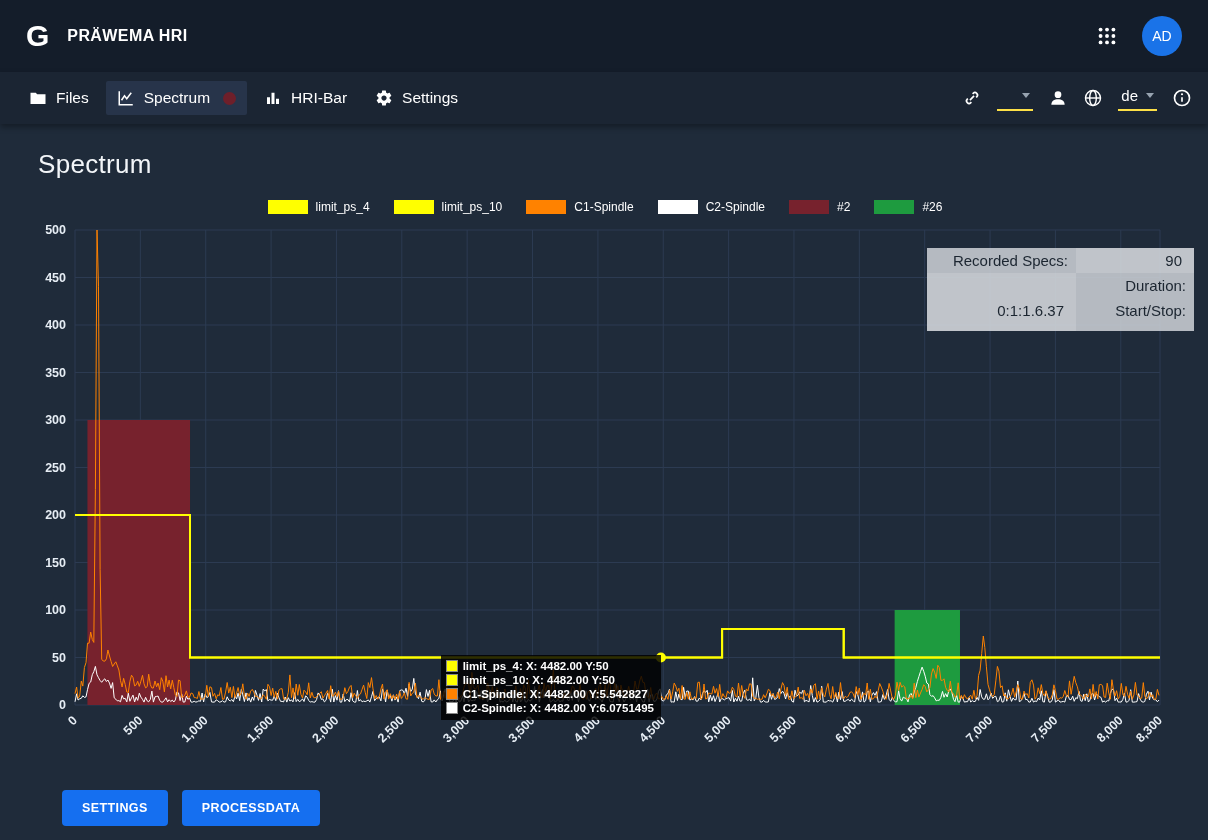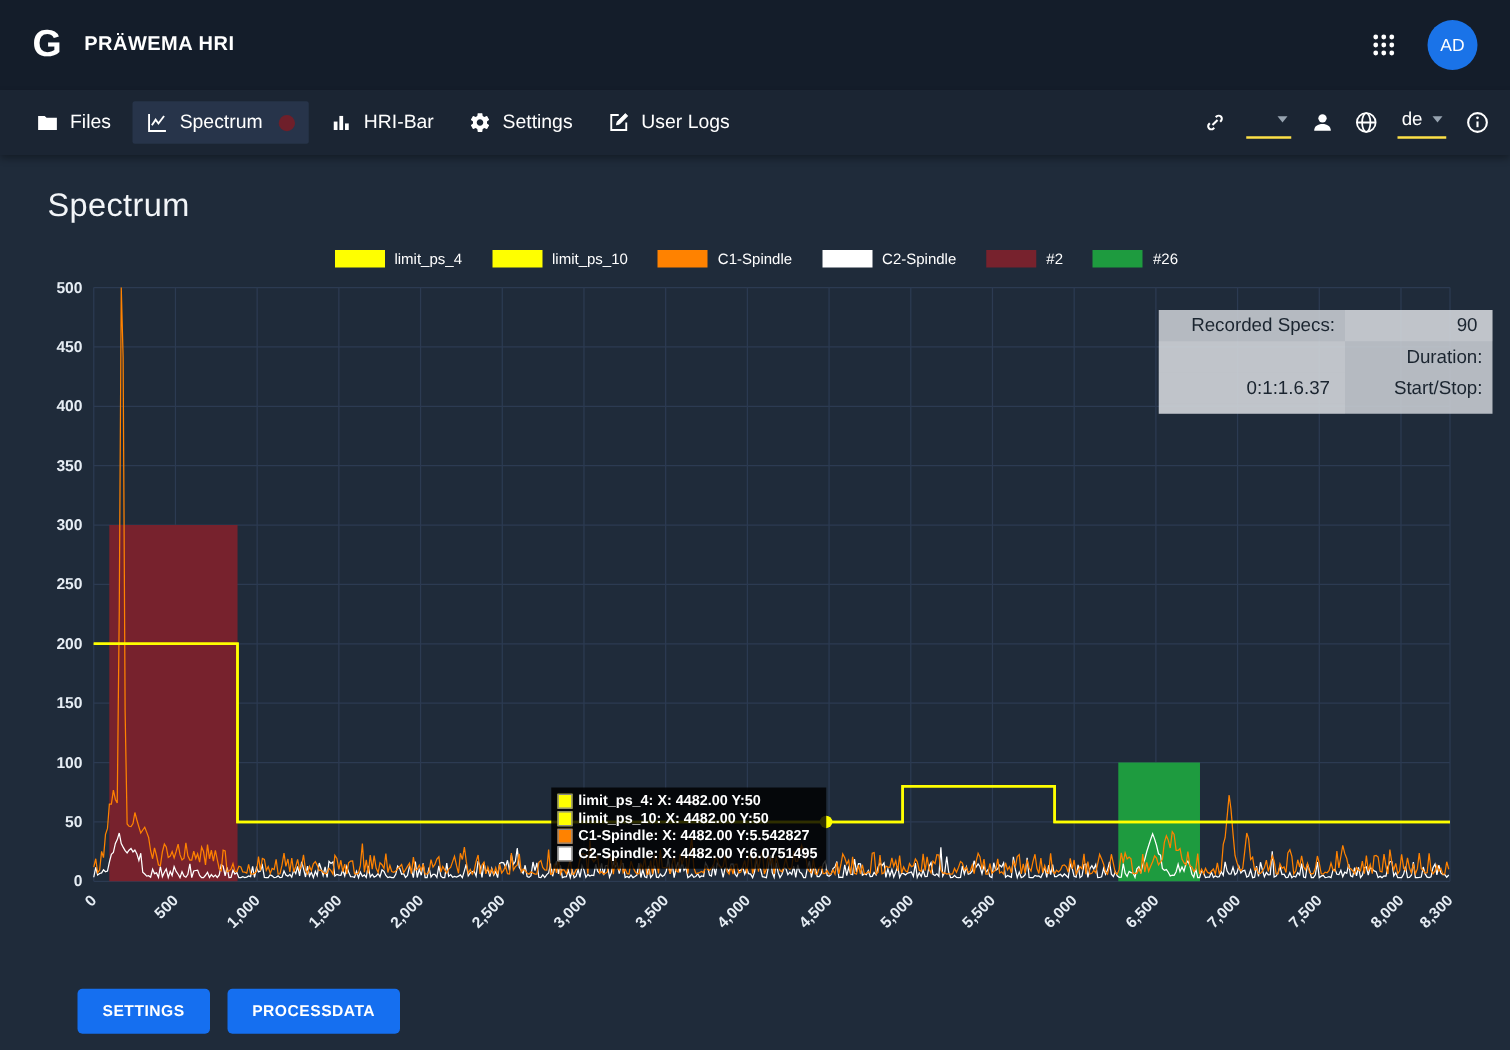--- a/index.html
+++ b/index.html
@@ -43,21 +43,21 @@
   .legend-swatch{width:40px;height:14px;display:inline-block}
   .legend-label{font-size:12px;font-weight:normal}
   svg text{font-family:"Liberation Sans",sans-serif}
   
   .info-panel{position:absolute;top:52px;right:-14px;width:267px;
     background:rgba(203,208,214,.87);color:#1b2530;display:grid;
     grid-template-columns:1fr 118px;font-size:15px;font-weight:500;z-index:4}
   .ip-label{padding:4px 8px 4px 6px;text-align:right}
   .ip-value{padding:4px 12px 4px 6px;text-align:right;background:rgba(255,255,255,.15)}
   
-  .tooltip{position:absolute;top:434px;right:519px;background:rgba(0,0,0,.82);
+  .tooltip{position:absolute;top:459px;right:519px;background:rgba(0,0,0,.82);
     padding:4px 7px 5px 5px;z-index:5}
   .tt-row{display:flex;align-items:center;gap:5px;font-size:11.5px;font-weight:bold;
     line-height:14px;white-space:nowrap}
   .tt-swatch{width:12px;height:12px;border:1px solid #888;flex:none;display:inline-block}
   
   .btn-row{display:flex;gap:14px;margin:4px 0 0 62px}
   .action-btn{background:#156ff0;color:#fff;border:none;border-radius:4px;font-weight:bold;
     font-size:12.5px;letter-spacing:.4px;padding:11px 20px;font-family:inherit;cursor:pointer}
 </style>
 </head>
@@ -118,29 +118,20 @@
         </span>
         <span class="nav-label">HRI-Bar</span>
       </div>
       <div class="nav-item">
         <span class="nav-icon">
           <svg viewBox="0 0 24 24">
             <path fill="currentColor" d="M19.43 12.98c.04-.32.07-.64.07-.98s-.03-.66-.07-.98l2.11-1.65c.19-.15.24-.42.12-.64l-2-3.46c-.12-.22-.39-.3-.61-.22l-2.49 1c-.52-.4-1.08-.73-1.69-.98l-.38-2.65A.488.488 0 0 0 14 2h-4c-.25 0-.46.18-.49.42l-.38 2.65c-.61.25-1.17.59-1.69.98l-2.49-1c-.23-.09-.49 0-.61.22l-2 3.46c-.13.22-.07.49.12.64l2.11 1.65c-.04.32-.07.65-.07.98s.03.66.07.98l-2.11 1.65c-.19.15-.24.42-.12.64l2 3.46c.12.22.39.3.61.22l2.49-1c.52.4 1.08.73 1.69.98l.38 2.65c.03.24.24.42.49.42h4c.25 0 .46-.18.49-.42l.38-2.65c.61-.25 1.17-.59 1.69-.98l2.49 1c.23.09.49 0 .61-.22l2-3.46c.12-.22.07-.49-.12-.64l-2.11-1.65zM12 15.5c-1.93 0-3.5-1.57-3.5-3.5s1.57-3.5 3.5-3.5 3.5 1.57 3.5 3.5-1.57 3.5-3.5 3.5z"></path>
           </svg>
         </span>
         <span class="nav-label">Settings</span>
-      </div>
-      <div class="nav-item">
-        <span class="nav-icon">
-          <svg viewBox="0 0 24 24" fill="none" stroke="currentColor" stroke-width="2">
-            <path d="M12 4H4v16h16v-8"></path>
-            <path d="M9.5 14.5l1-3.5L19 2.5l2.5 2.5L13 13.5z" fill="currentColor" stroke-width="1"></path>
-          </svg>
-        </span>
-        <span class="nav-label">User Logs</span>
       </div>
     </div>
   <div class="nav-right">
       <span class="ctrl-icon">
         <svg viewBox="0 0 24 24" fill="none" stroke="currentColor" stroke-width="2">
           <g transform="rotate(-45 12 12)">
             <path d="M8.5 12h7"></path>
             <path d="M8 9H7a3 3 0 0 0 0 6h1"></path>
             <path d="M16 9h1a3 3 0 0 1 0 6h-1"></path>
           </g>

